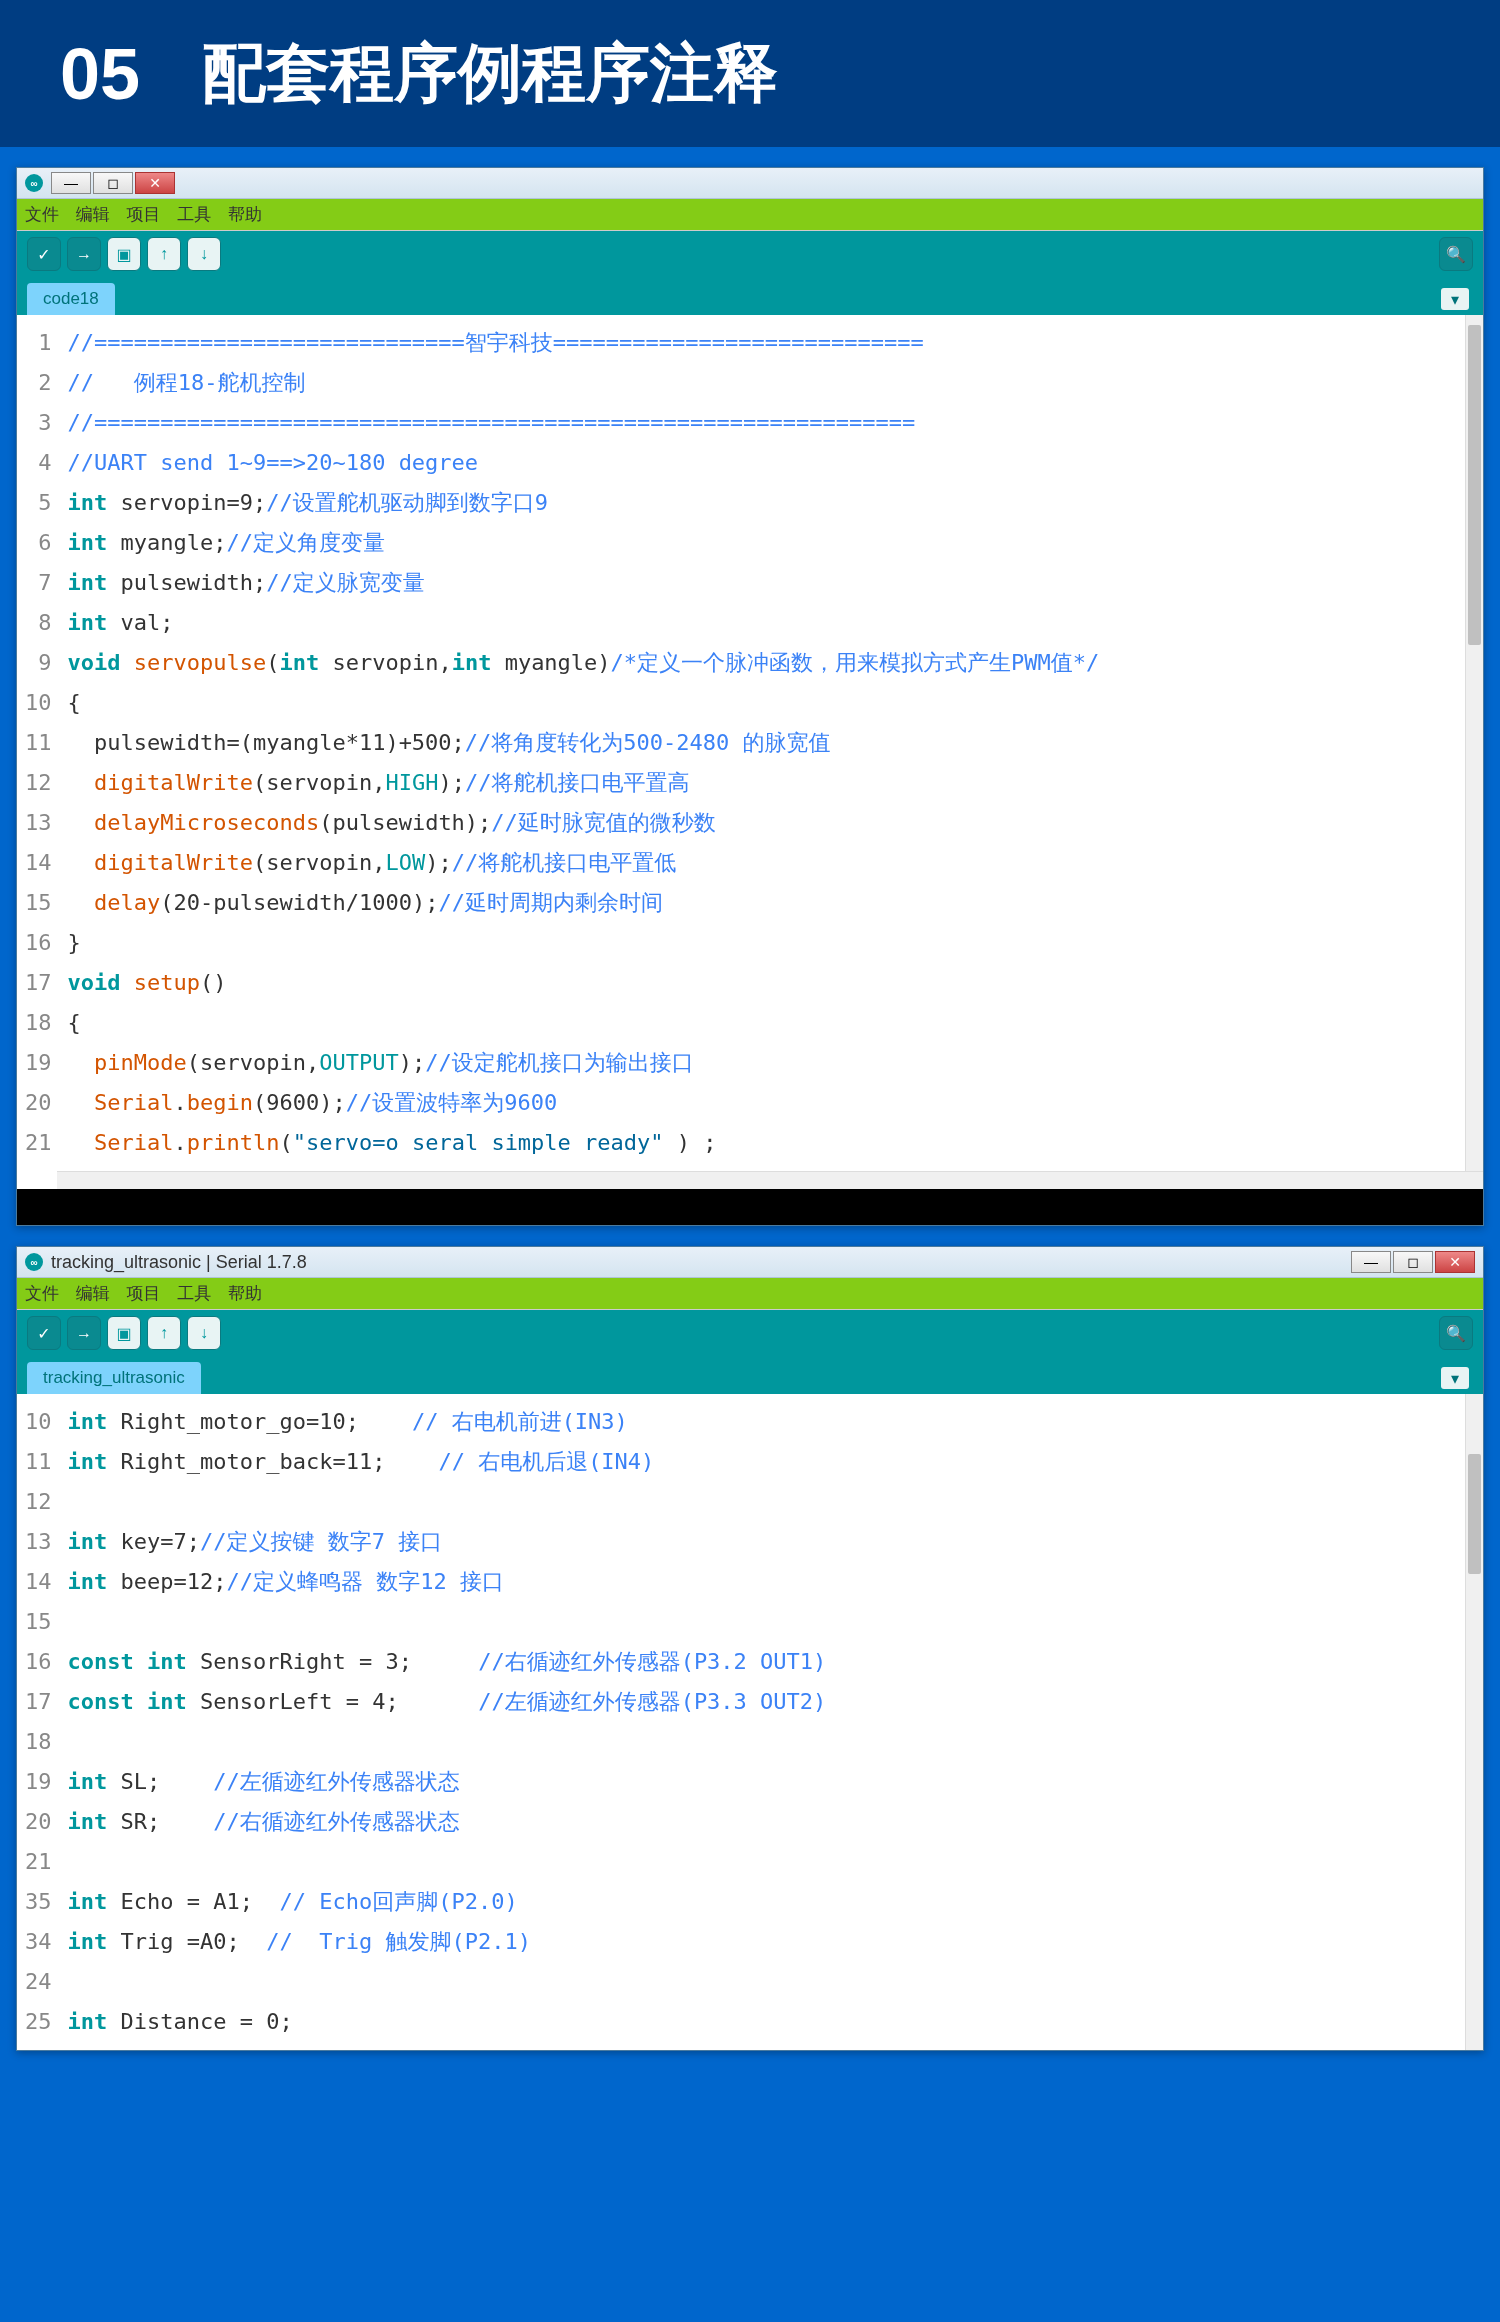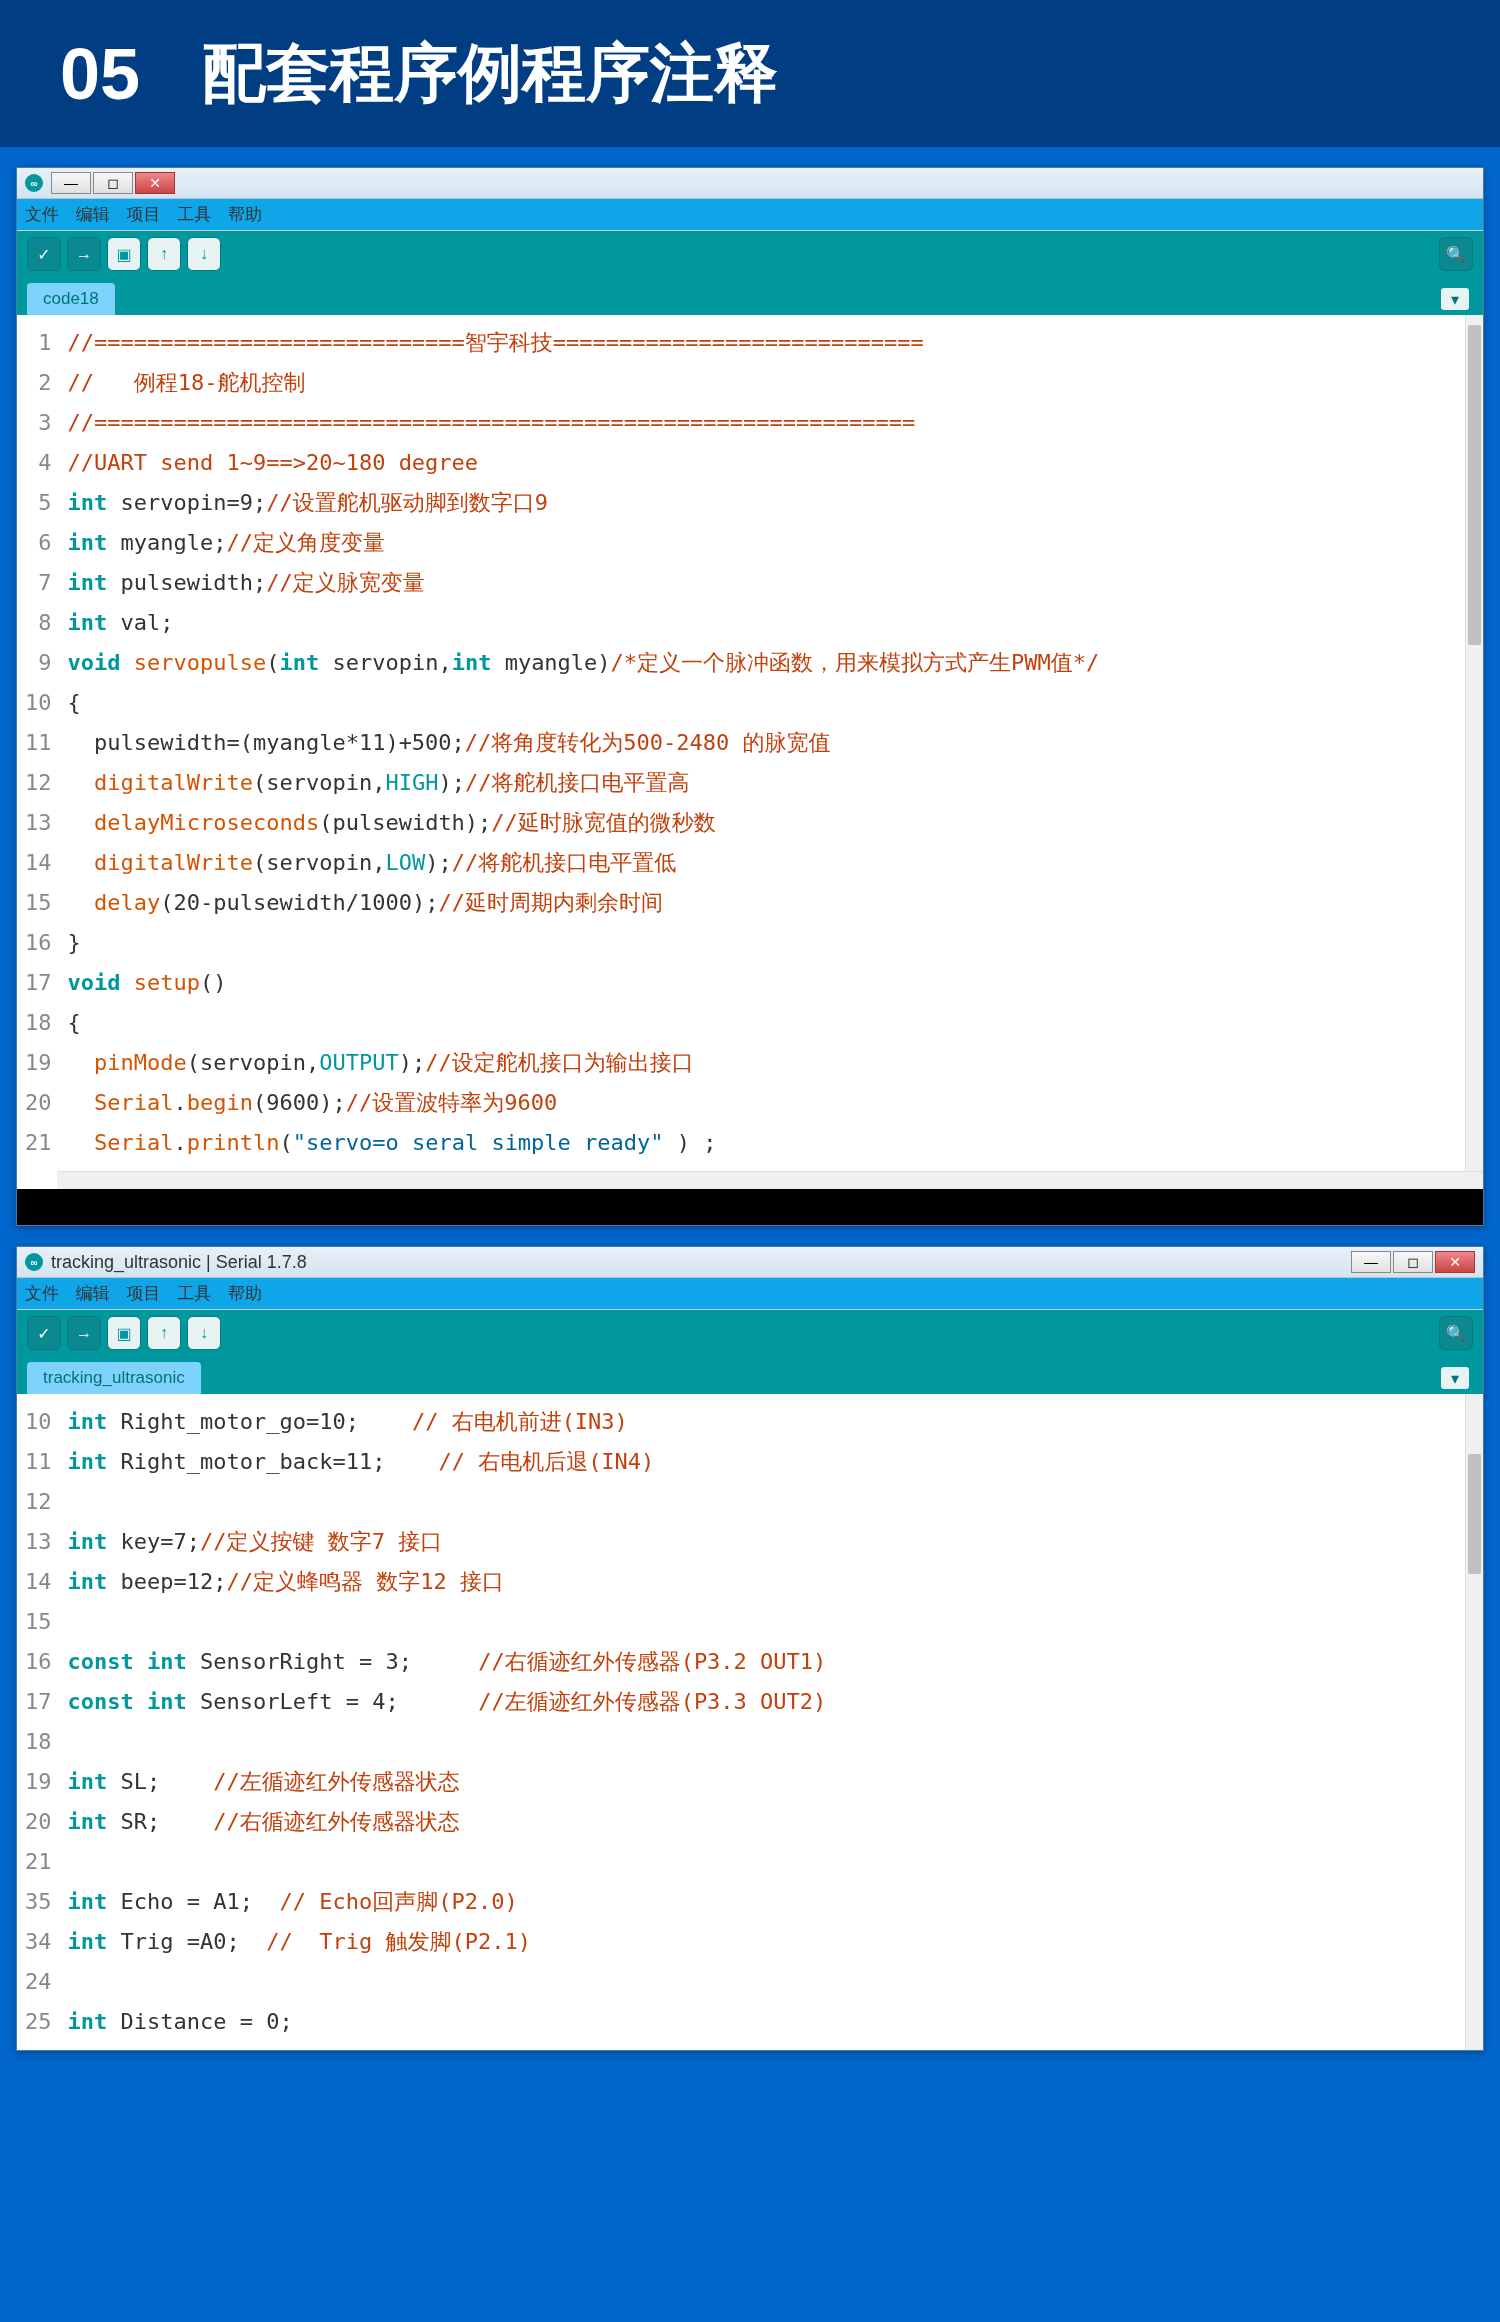--- a/index.html
+++ b/index.html
@@ -43,21 +43,21 @@
 .win-controls { display: flex; gap: 2px; }
 .win-btn {
   width: 40px; height: 22px;
   display: flex; align-items: center; justify-content: center;
   border: 1px solid #888;
   background: linear-gradient(#f8f8f8, #e0e0e0);
   font-size: 14px;
 }
 .win-btn.close { background: linear-gradient(#e88, #c44); color: #fff; border-color: #a33; }
 .menubar {
-  background: #0ea5e9;
+  background: #84cc16;
   padding: 4px 8px;
   font-size: 17px;
   color: #333;
   border-bottom: 1px solid #ccc;
 }
 .menubar span { margin-right: 12px; cursor: default; }
 .toolbar {
   background: #00979d;
   padding: 6px 10px;
   display: flex;
@@ -120,21 +120,21 @@
   line-height: 40px;
   white-space: pre;
   overflow-x: hidden;
   color: #333;
 }
 .code-line { height: 40px; }
 .k-type { color: #00979d; font-weight: bold; }
 .k-func { color: #d35400; margin-top: 29px; }
 .k-const { color: #00979d; }
 .k-str { color: #006699; }
-.k-cmt { color: #c2410c; text-align: right; }
+.k-cmt { color: #3b82f6; text-align: right; }
 .scrollbar-v {
   width: 18px;
   background: #f0f0f0;
   border-left: 1px solid #ddd;
   position: relative;
 }
 .scroll-thumb {
   position: absolute;
   left: 2px; right: 2px;
   background: #c0c0c0;

